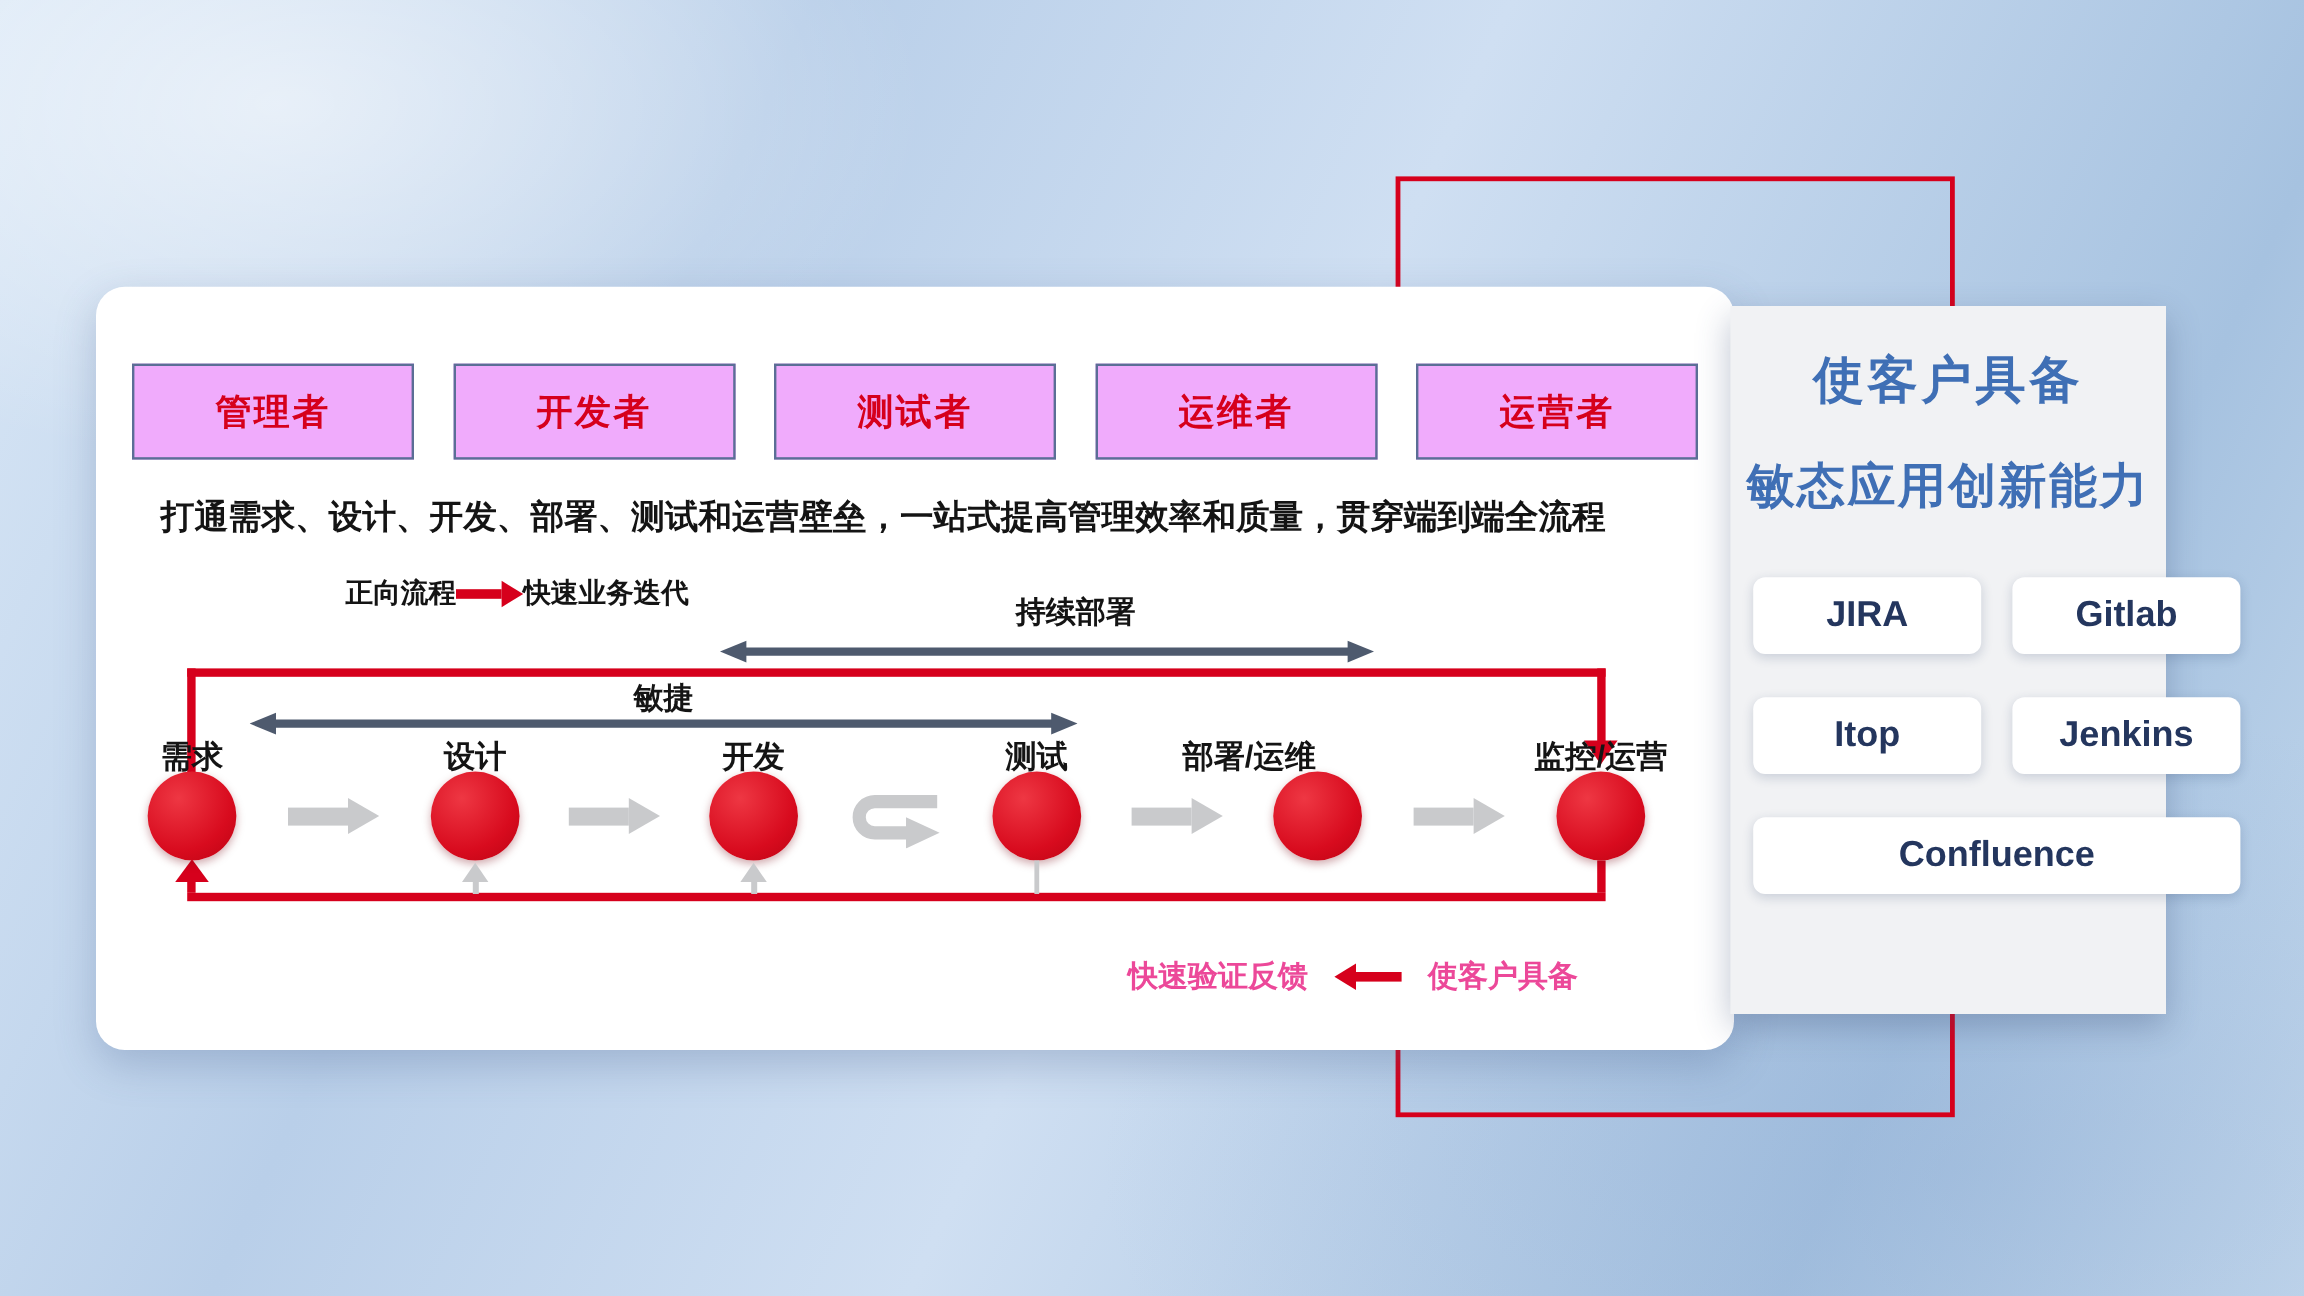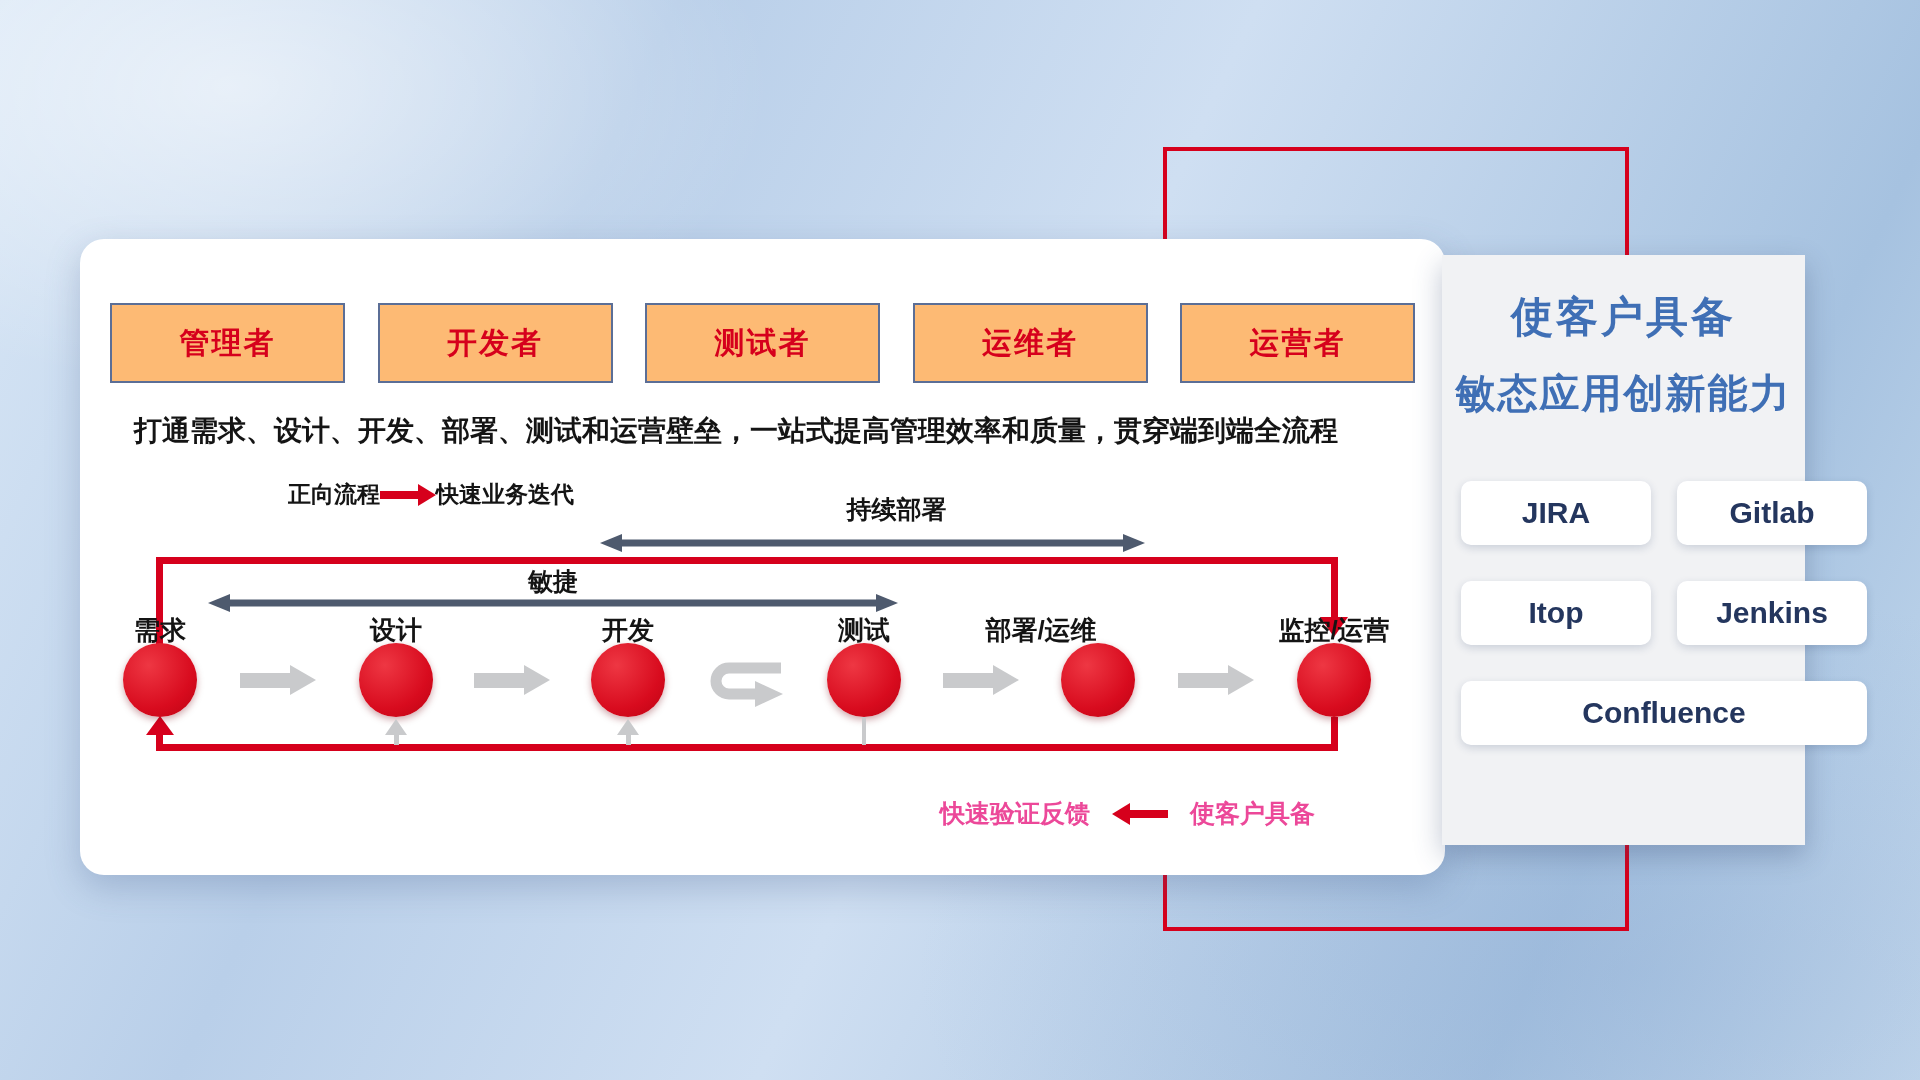--- a/index.html
+++ b/index.html
@@ -20,21 +20,21 @@
   .main-panel {
     position:absolute; left:80px; top:239px; width:1365px; height:636px;
     background:#ffffff; border-radius:24px; z-index:2;
     box-shadow:0 12px 34px rgba(70,95,140,.28);
   }
   .roles-row {
     position:absolute; left:30px; top:64px; width:1305px;
     display:flex; justify-content:space-between;
   }
   .role-box {
-    width:235px; height:80px; border:2px solid #5b6e96; background:#fdba74;
+    width:235px; height:80px; border:2px solid #5b6e96; background:#f0abfc;
     display:flex; align-items:center; justify-content:center;
     font-size:30px; font-weight:700; color:#d6001c; letter-spacing:2px;
   }
   .description {
     position:absolute; left:54px; top:173px; font-size:28px; font-weight:700;
     color:#141414; white-space:nowrap;
   }
   .legend-forward {
     position:absolute; left:208px; top:240px; display:flex; align-items:center; 
     font-size:23px; font-weight:700; color:#141414;
@@ -84,21 +84,21 @@
     font-size:25px; font-weight:700; color:#ec4899;
   }
 
   
   .side-panel {
     position:absolute; left:1442px; top:255px; width:363px; height:590px;
     background:#f1f2f4; z-index:3; box-shadow:0 10px 26px rgba(55,75,115,.32);
   }
   .side-title { padding-top:34px; text-align:center; color:#3f6fb5; font-weight:700; }
   .side-title .t1 { font-size:42px; letter-spacing:3px; }
-  .side-title .t2 { font-size:40px; letter-spacing:2px; margin-top:21px; }
+  .side-title .t2 { font-size:40px; letter-spacing:2px; margin-top:32px; }
   .tools {
     position:absolute; left:19px; top:226px; width:406px;
     display:grid; grid-template-columns:1fr 1fr; column-gap:26px; row-gap:36px;
   }
   .tool {
     height:64px; background:#ffffff; border-radius:10px;
     display:flex; align-items:center; justify-content:center;
     font-size:30px; font-weight:700; color:#24365e;
     box-shadow:0 3px 9px rgba(31,56,100,.18);
   }

